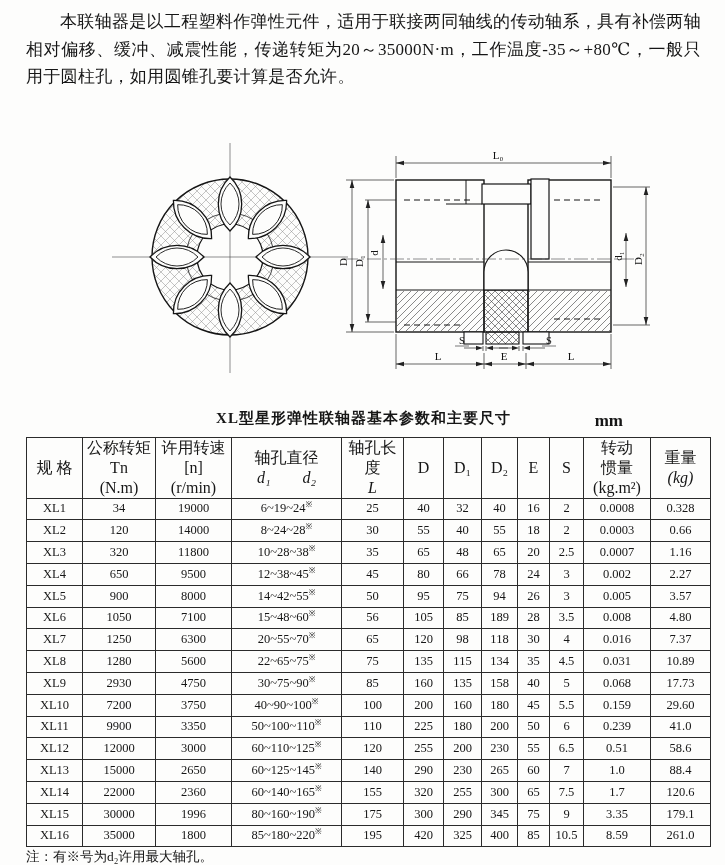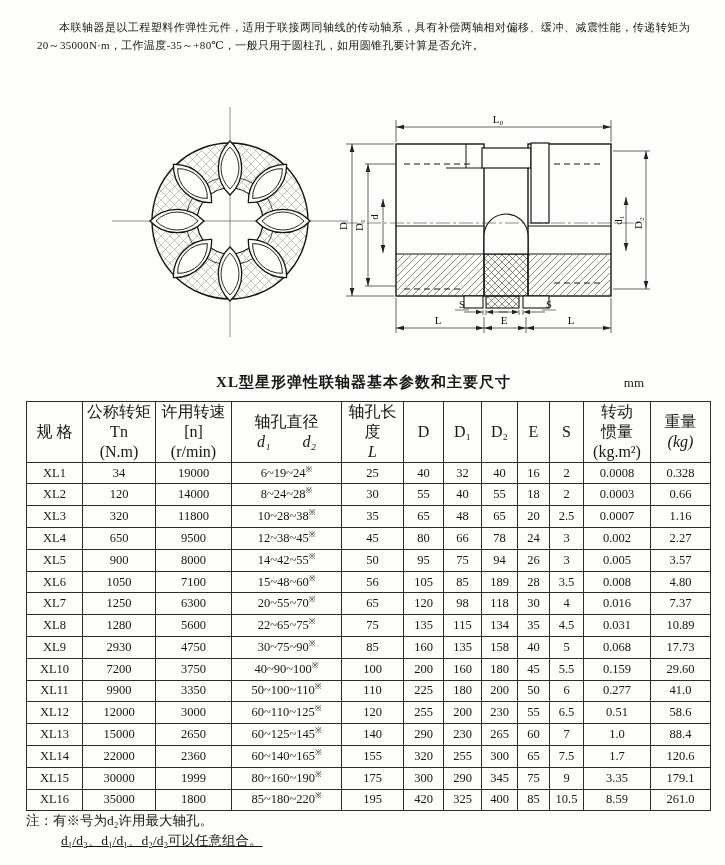--- a/index.html
+++ b/index.html
@@ -1,22 +1,22 @@
 <!DOCTYPE html>
 <html><head>
 <meta charset="utf-8">
 <style>
   html,body{margin:0;padding:0;width:725px;height:865px;overflow:hidden;background:#fdfdfc;}
   body{font-family:"Liberation Serif","DejaVu Serif",serif;color:#161616;}
   .page{padding:8px 24px 0 26px;}
-  .intro{font-size:11px;line-height:1.62;text-align:justify;text-indent:2em;margin:11px;letter-spacing:0.3px;}
+  .intro{font-size:17px;line-height:1.62;text-align:justify;text-indent:2em;margin:0;letter-spacing:0.3px;}
   svg.drawing{display:block;margin-top:46px;}
   .title-row{position:relative;text-align:center;margin-top:20px;height:22px;}
   .title-row .t{font-weight:bold;font-size:15px;letter-spacing:1px;}
-  .title-row .unit{position:absolute;right:57px;top:2px;font-size:13px;font-weight:normal;}
+  .title-row .unit{position:absolute;right:78px;top:2px;font-size:17px;font-weight:bold;}
   table.params{border-collapse:collapse;table-layout:fixed;width:684px;margin-top:6px;font-size:12.5px;}
   table.params th,table.params td{border:1px solid #2b2b2b;text-align:center;padding:0;vertical-align:middle;}
   table.params{border:1.5px solid #222;}
   table.params thead th{font-weight:normal;font-size:16px;line-height:1.25;height:46px;}
   table.params tbody td{height:20.8px;}
   th .gap2{font-style:italic;}
   td sup{font-size:8px;vertical-align:super;line-height:0;}
   .notes{font-size:13.5px;line-height:1.45;}
   .notes .n2{padding-left:2.6em;text-decoration:underline;}
 </style>
@@ -402,21 +402,21 @@
     <td><span>XL11</span></td>
     <td><span>9900</span></td>
     <td><span>3350</span></td>
     <td><span>50~100~110</span><sup>※</sup></td>
     <td><span>110</span></td>
     <td><span>225</span></td>
     <td><span>180</span></td>
     <td><span>200</span></td>
     <td><span>50</span></td>
     <td><span>6</span></td>
-    <td><span>0.277</span></td>
+    <td><span>0.239</span></td>
     <td><span>41.0</span></td>
   </tr>
         <tr>
     <td><span>XL12</span></td>
     <td><span>12000</span></td>
     <td><span>3000</span></td>
     <td><span>60~110~125</span><sup>※</sup></td>
     <td><span>120</span></td>
     <td><span>255</span></td>
     <td><span>200</span></td>
@@ -450,21 +450,21 @@
     <td><span>255</span></td>
     <td><span>300</span></td>
     <td><span>65</span></td>
     <td><span>7.5</span></td>
     <td><span>1.7</span></td>
     <td><span>120.6</span></td>
   </tr>
         <tr>
     <td><span>XL15</span></td>
     <td><span>30000</span></td>
-    <td><span>1999</span></td>
+    <td><span>1996</span></td>
     <td><span>80~160~190</span><sup>※</sup></td>
     <td><span>175</span></td>
     <td><span>300</span></td>
     <td><span>290</span></td>
     <td><span>345</span></td>
     <td><span>75</span></td>
     <td><span>9</span></td>
     <td><span>3.35</span></td>
     <td><span>179.1</span></td>
   </tr>

